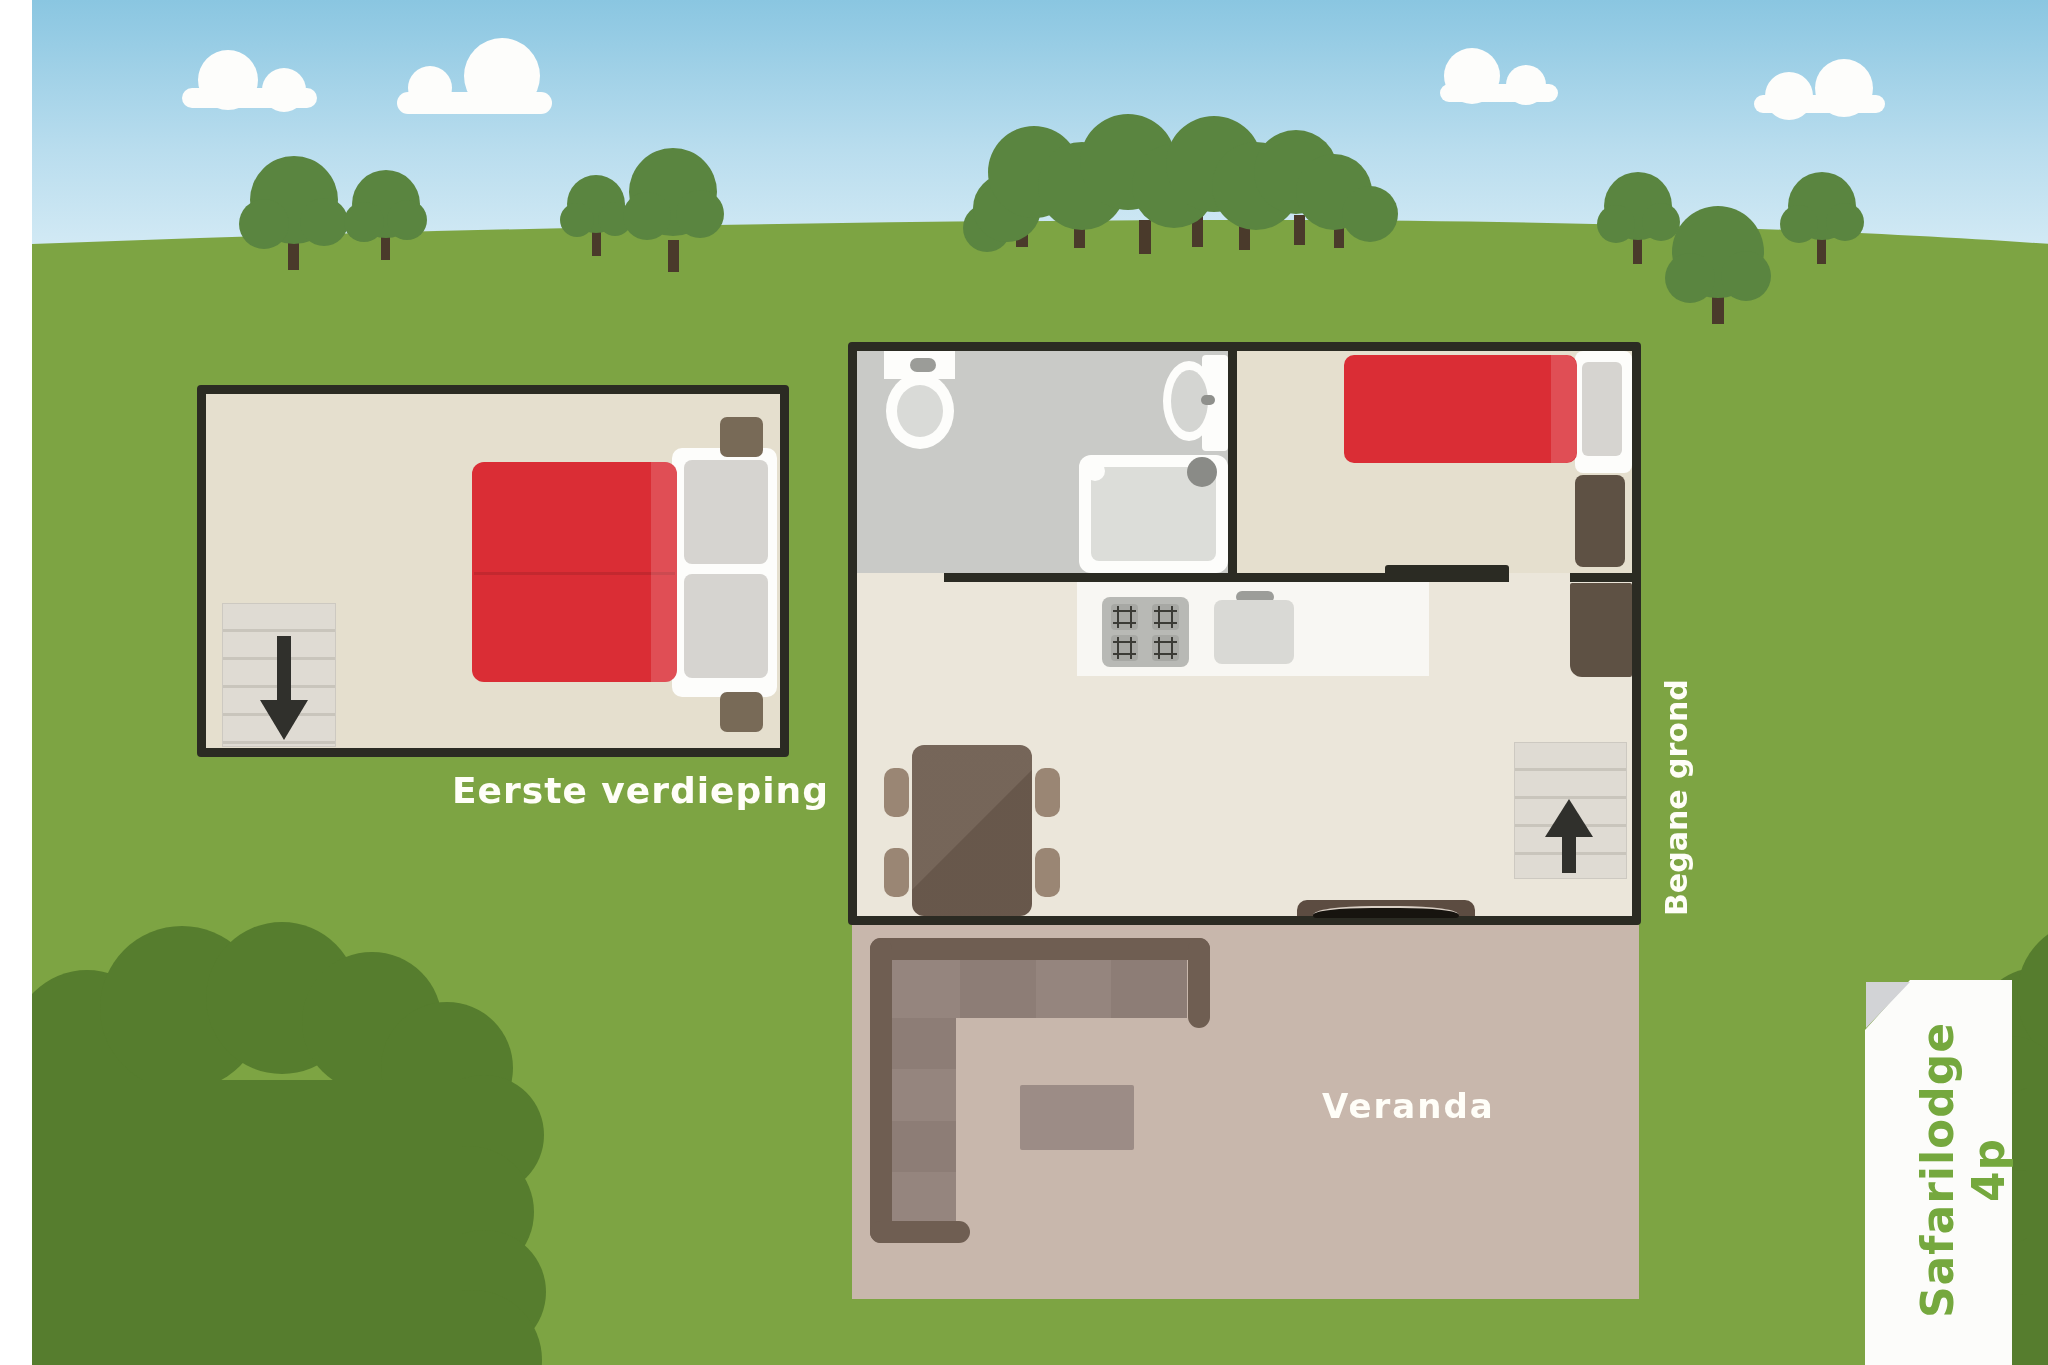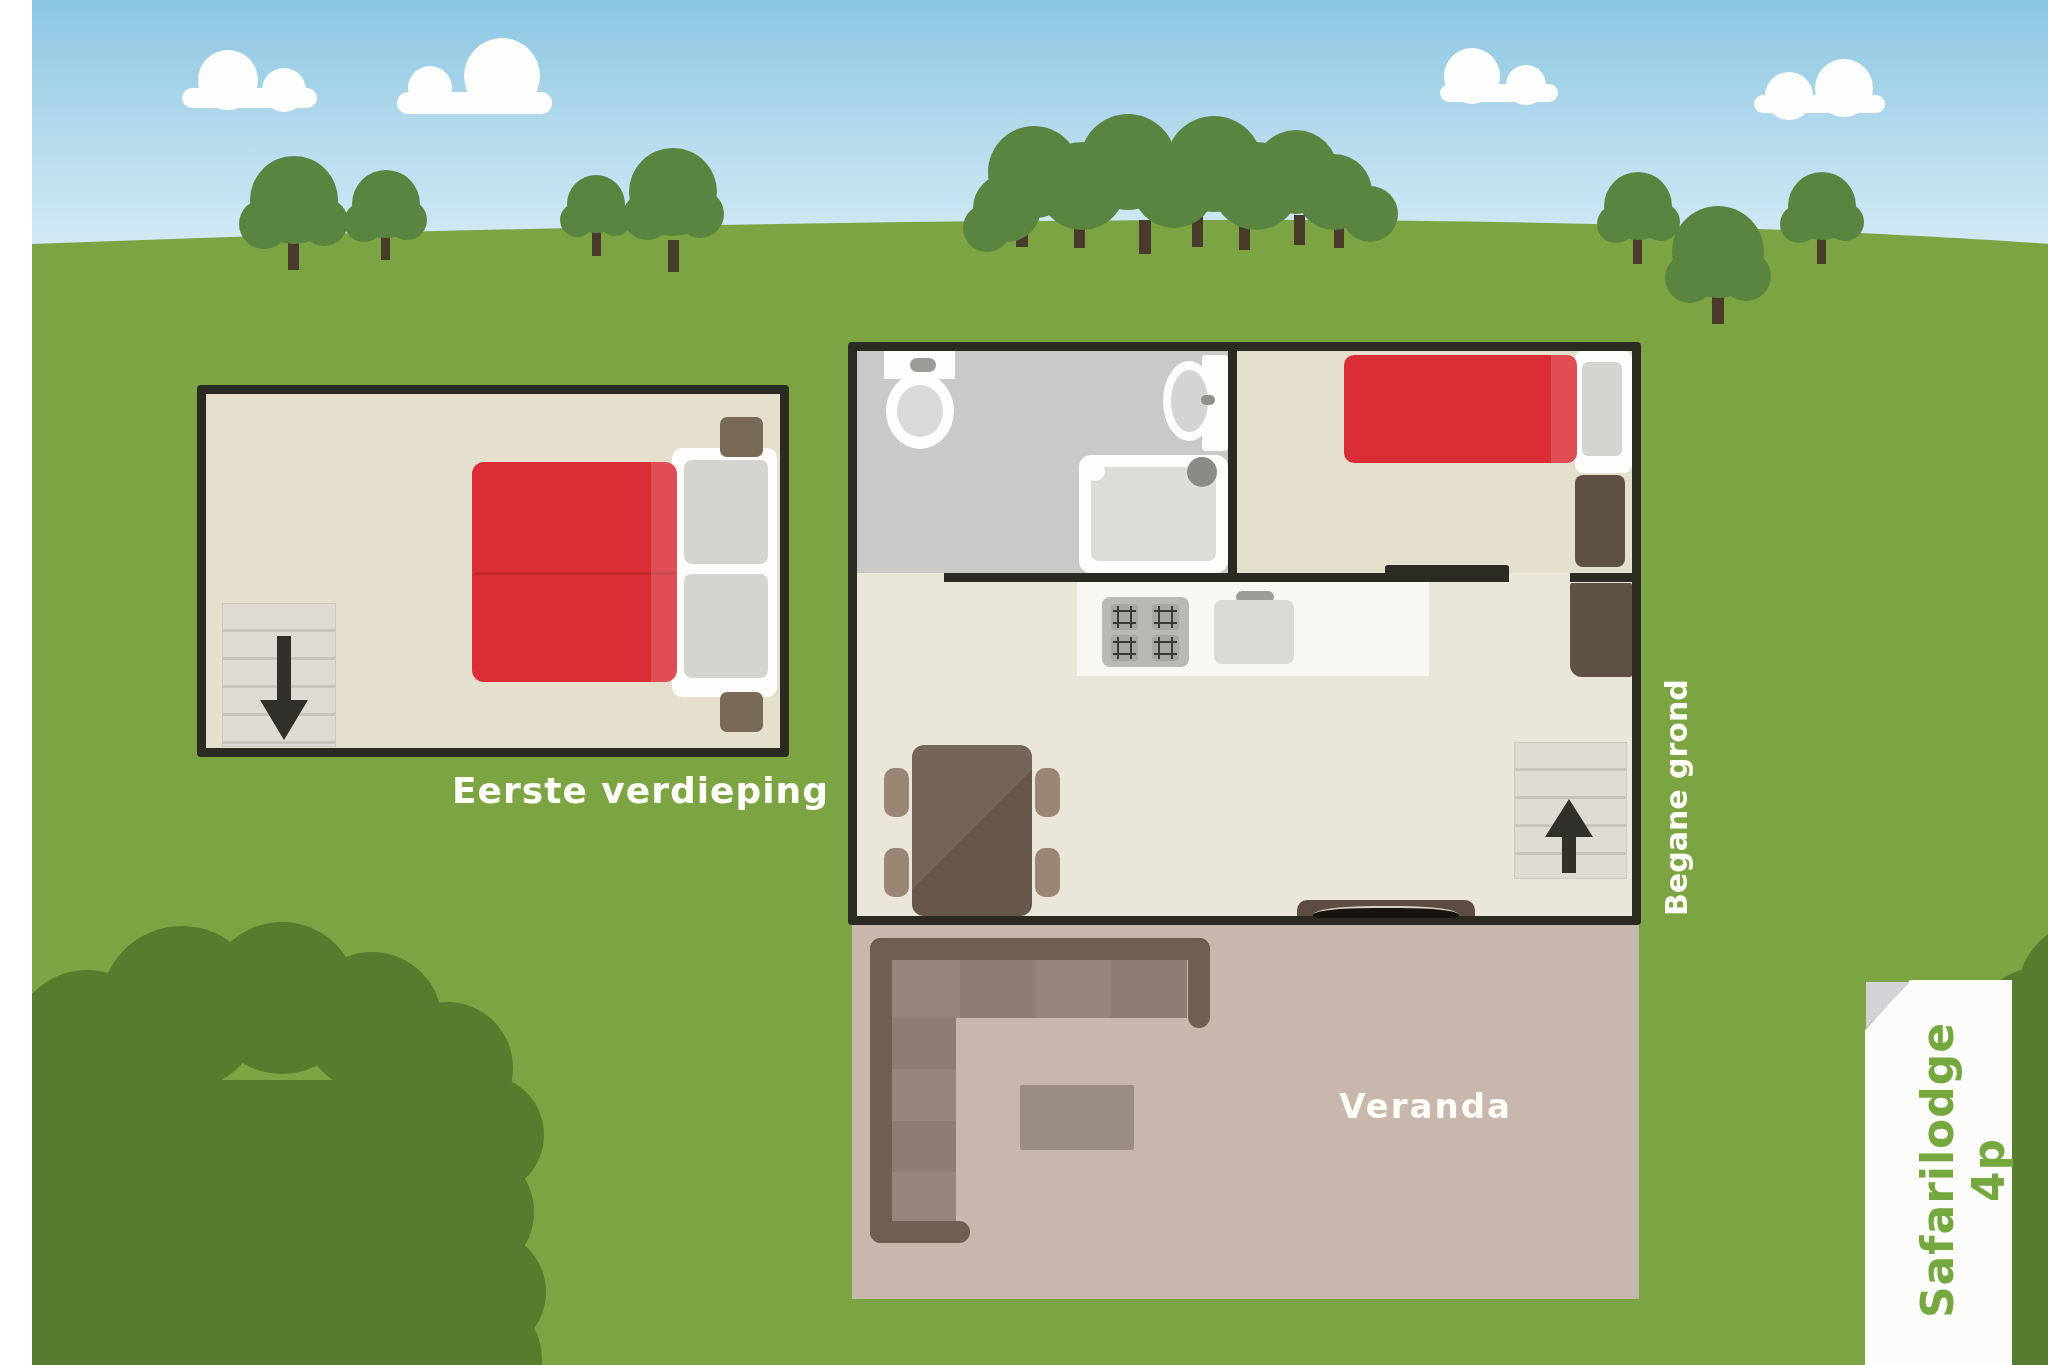--- a/index.html
+++ b/index.html
@@ -56,21 +56,21 @@
                  border-left:2px solid #3b3b36;border-right:2px solid #3b3b36;}
   .chair{background:var(--brown-light);border-radius:10px;}
   .sofa-part{background:var(--sofa-back);border-radius:11px;}
   #sign{left:1833px;top:980px;width:147px;height:385px;background:#fcfcfa;
         clip-path:polygon(45px 0,100% 0,100% 100%,0 100%,0 50px);}
   #sign-fold{left:1834px;top:982px;width:0;height:0;border-top:46px solid #d2d3d6;border-right:44px solid transparent;}
   #sign-text{left:1880px;top:1345px;width:350px;font-size:44px;font-weight:bold;color:#75a83e;
              text-align:center;letter-spacing:1px;}
   #label-ground{left:1627px;top:916px;width:200px;font-size:30px;text-align:center;}
   #label-first{left:420px;top:770px;width:340px;font-size:36px;text-align:right;letter-spacing:1px;}
-  #label-veranda{left:1290px;top:1086px;width:190px;font-size:34px;text-align:right;letter-spacing:2px;}
+  #label-veranda{left:1290px;top:1086px;width:190px;font-size:34px;text-align:left;letter-spacing:2px;}
 </style>
 </head>
 <body>
 
 <div id="stage">
 
   <div id="sky"></div>
 
   <svg id="landscape" width="2048" height="1365" viewBox="0 0 2048 1365">
 

